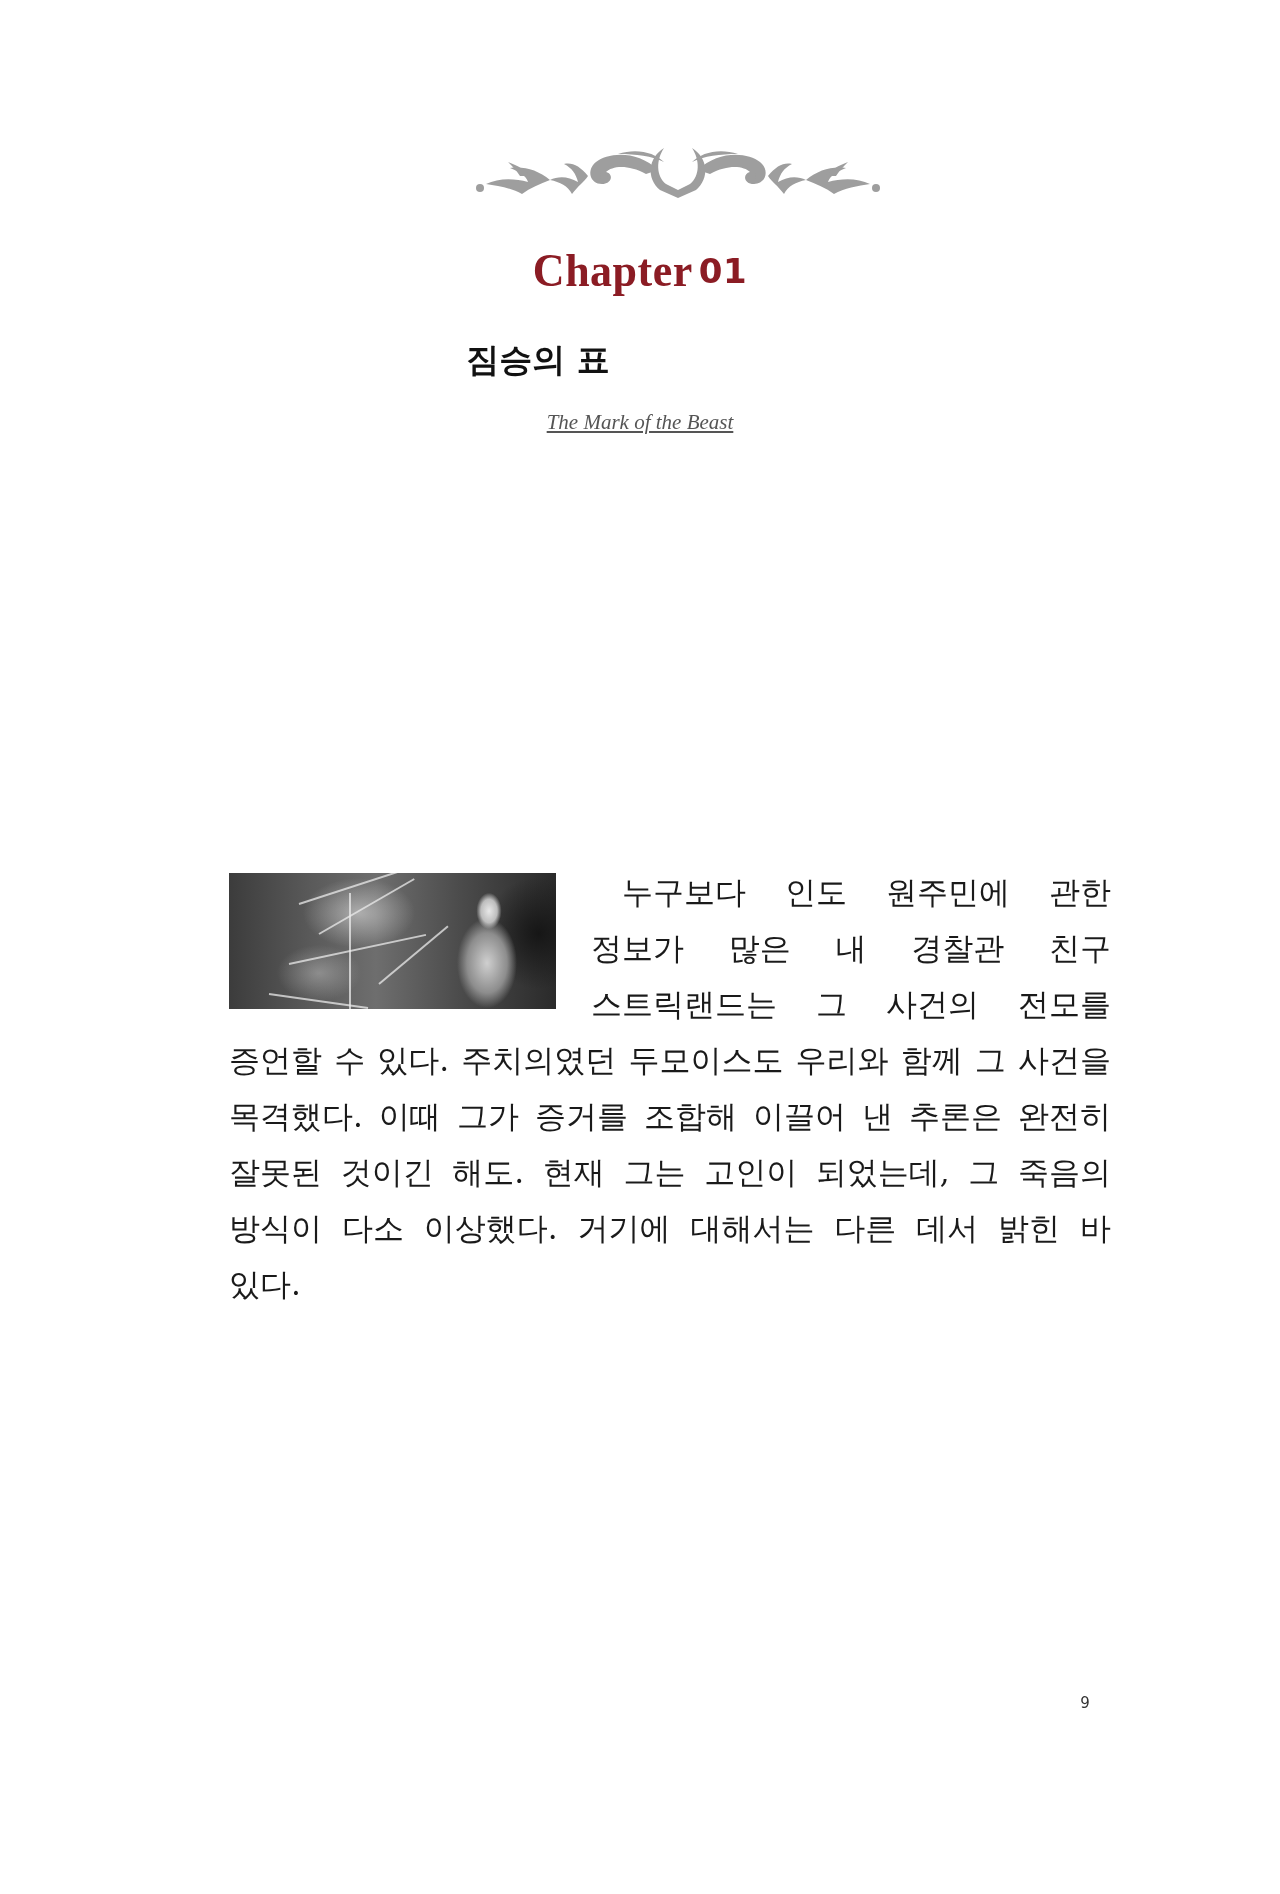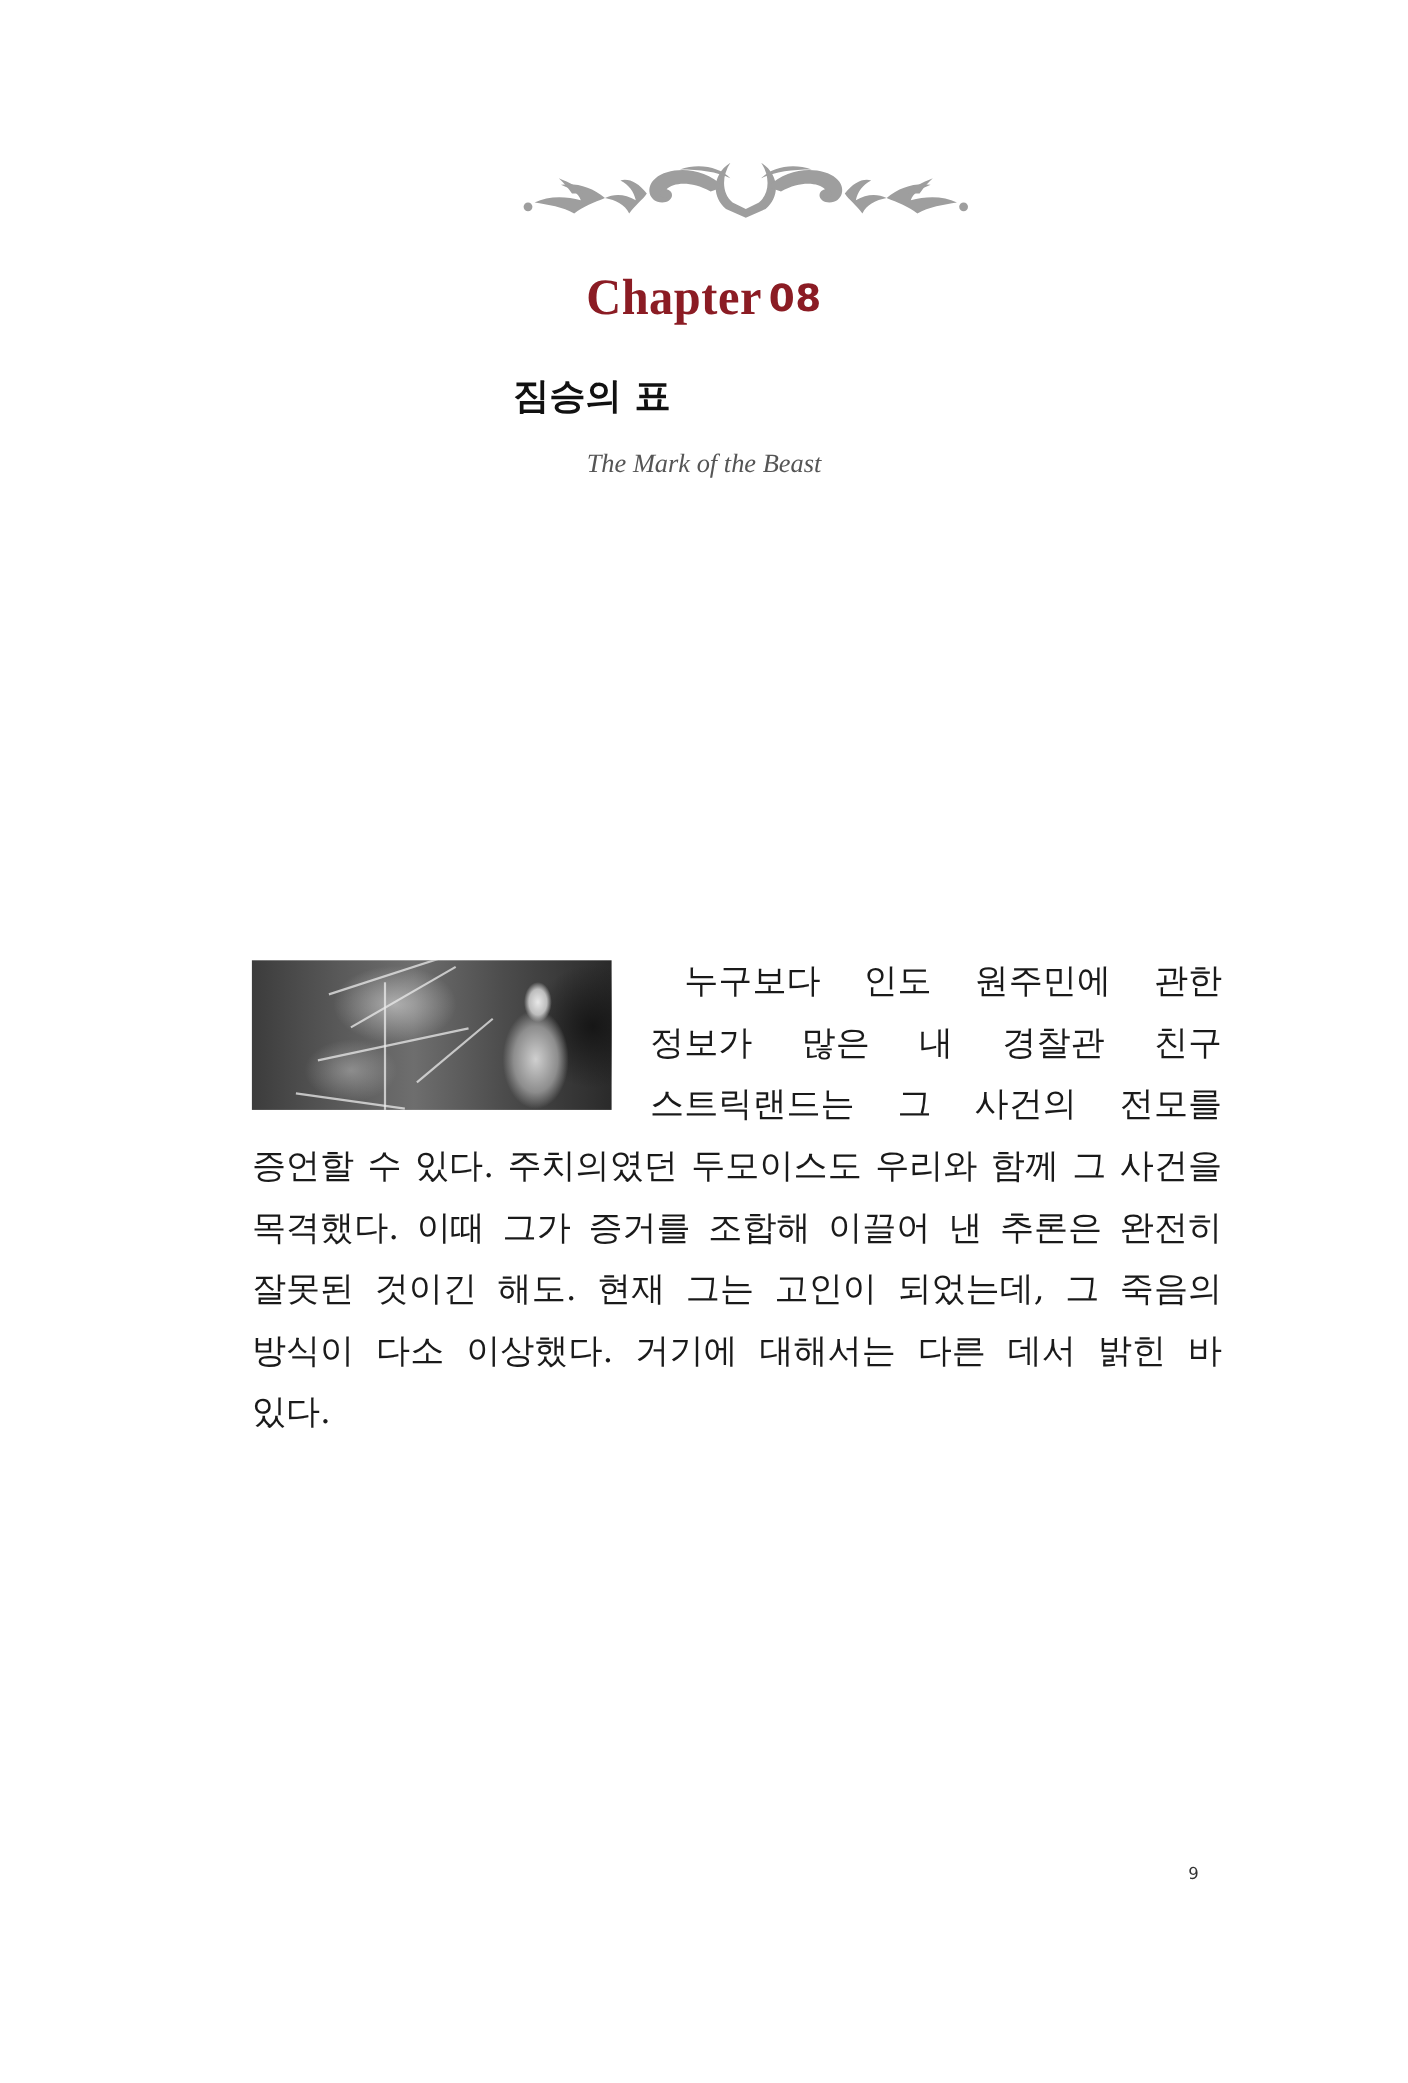--- a/index.html
+++ b/index.html
@@ -64,23 +64,24 @@
       color: #111111;
     }
     .title-en {
       position: absolute;
       left: 0;
       width: 1280px;
       top: 408px;
       text-align: center;
       font-family: "Liberation Serif", serif;
       font-style: italic;
-      font-size: 24px;
+      font-size: 21px;
       line-height: 28px;
       color: #555555;
+      text-decoration: underline;
     }
     .body-text {
       position: absolute;
       left: 229px;
       top: 864px;
       width: 882px;
       font-family: "DejaVu Serif", serif;
       font-size: 31px;
       line-height: 56px;
       color: #1a1a1a;
@@ -150,21 +151,21 @@
 
     <path d="M338 40 C350 30 364 26 378 28 C368 32 362 36 360 42 C374 38 390 38 402 44 C390 46 376 48 366 54 C358 48 348 44 338 40 Z"></path>
     <path d="M380 22 C370 26 362 30 358 36 L368 36 C372 30 376 26 380 22 Z"></path>
     <circle cx="408" cy="48" r="4"></circle>
     <circle cx="284" cy="36" r="4"></circle>
     <path d="M270 14 C252 8 234 12 224 22 C236 16 252 14 270 14 Z"></path>
   </g>
 </svg>
 
 <div class="chapter-label">
-  <span class="chapter-word">Chapter</span><span class="chapter-num">08</span>
+  <span class="chapter-word">Chapter</span><span class="chapter-num">01</span>
 </div>
 
 <div class="title-ko">짐승의 표</div>
 
 <div class="title-en">The Mark of the Beast</div>
 
 <div class="body-text">
   <div class="figure">
     <span class="branch" style="left:70px;top:30px;width:120px;transform:rotate(-18deg);"></span>
     <span class="branch" style="left:90px;top:60px;width:110px;transform:rotate(-30deg);"></span>

